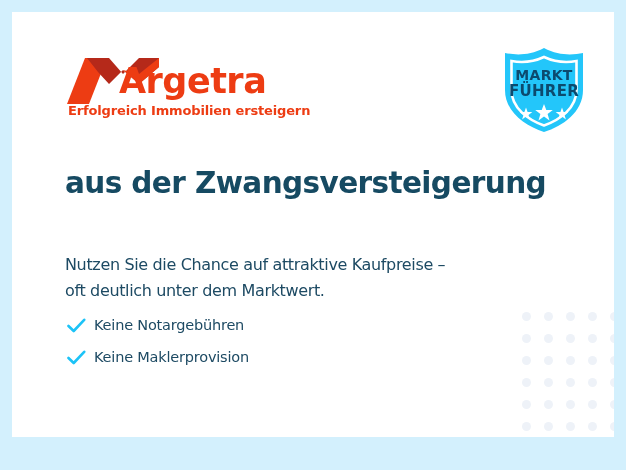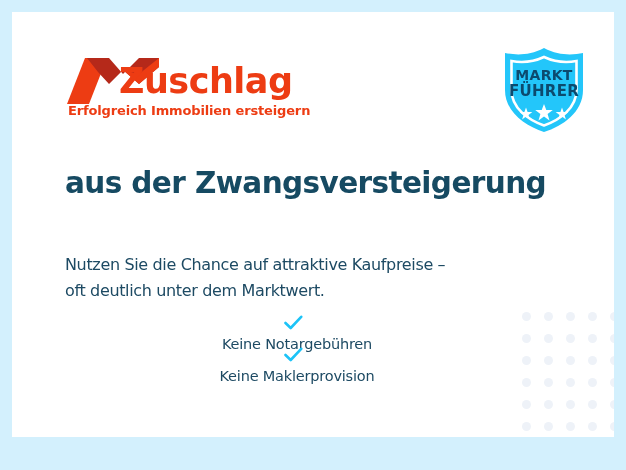--- a/index.html
+++ b/index.html
@@ -159,21 +159,20 @@
   #benefits {
     position: absolute;
     left: 55px;
     top: 297px;
     width: 460px;
   }
   .benefit-row {
     display: flex;
     align-items: center;
     height: 32px;
-    flex-direction: column;
   }
   .benefit-check {
     width: 27px;
     flex: 0 0 27px;
     display: flex;
     align-items: center;
   }
   .benefit-label {
     font-family: "DejaVu Sans", sans-serif;
     font-size: 14.5px;
@@ -224,21 +223,21 @@
     <div id="logo">
       <div id="logo-mark-wrap">
         <svg width="200" height="48" viewBox="0 0 200 48" xmlns="http://www.w3.org/2000/svg">
 
           <polygon points="22,48 0,48 18,2 40,2" fill="#ed3c13"></polygon>
 
           <polygon points="20,2 42,2 56,18 72,2 92,2 92,11 72,28 56,14 42,28 31,16" fill="#b5291a"></polygon>
           <polygon points="56,14 72,28 92,11 92,2 72,18" fill="#ed3c13"></polygon>
         </svg>
       </div>
-      <div id="logo-wordmark">Zuschlag</div>
+      <div id="logo-wordmark">Argetra</div>
       <div id="logo-tagline">Erfolgreich Immobilien ersteigern</div>
     </div>
 
     <div id="badge">
       <svg width="86" height="88" viewBox="0 0 86 88" xmlns="http://www.w3.org/2000/svg">
         <path d="M43 2 C58 10, 72 9, 82 7 L82 44 C82 66, 62 80, 43 86 C24 80, 4 66, 4 44 L4 7 C14 9, 28 10, 43 2 Z" fill="#23c6fa"></path>
         <path d="M43 11 C56 17, 68 16.5, 75.5 15 L75.5 44 C75.5 62, 59 74, 43 79.5 C27 74, 10.5 62, 10.5 44 L10.5 15 C18 16.5, 30 17, 43 11 Z" fill="none" stroke="#ffffff" stroke-width="2.6"></path>
       </svg>
       <div id="badge-text-wrap">
         <span class="badge-line-1">MARKT</span>

